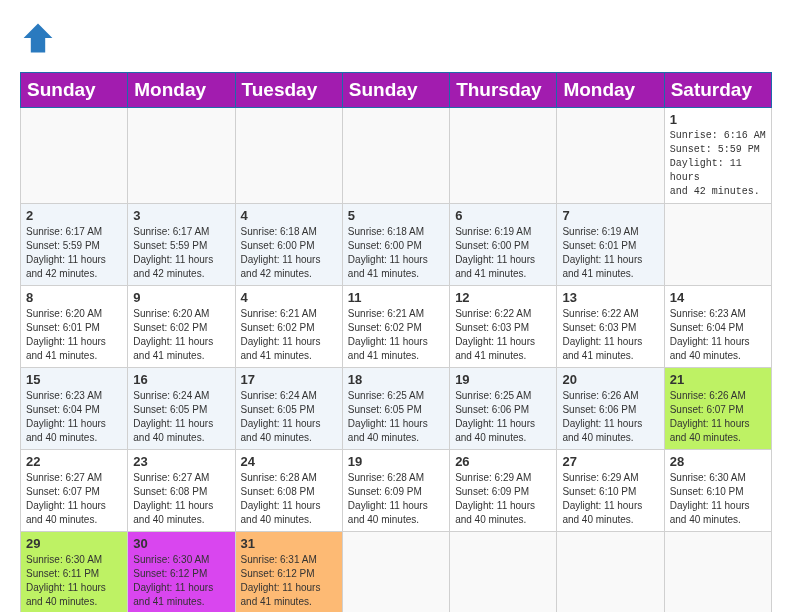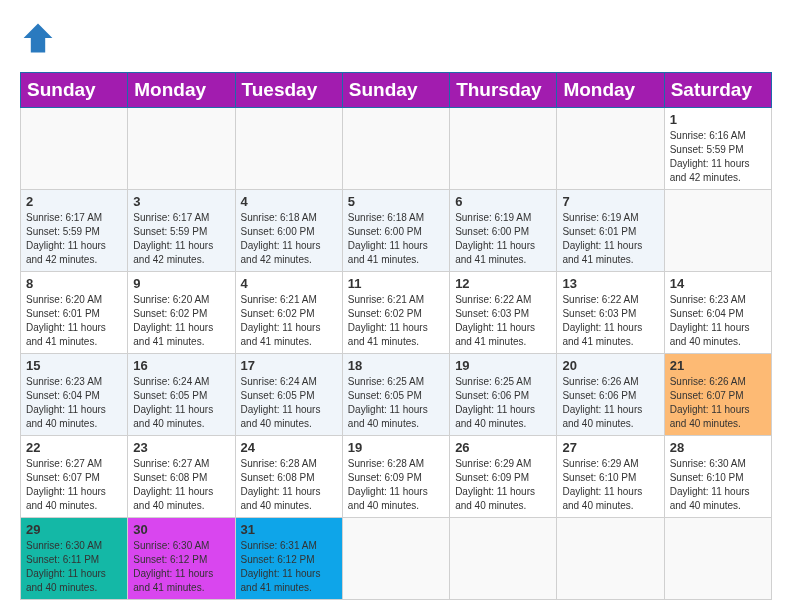--- a/index.html
+++ b/index.html
@@ -128,21 +128,21 @@
   <tbody id="calendar-body">
   <tr>
         <td class="empty-cell"></td>
         <td class="empty-cell"></td>
         <td class="empty-cell"></td>
         <td class="empty-cell"></td>
         <td class="empty-cell"></td>
         <td class="empty-cell"></td>
         <td>
           <span class="day-num">1</span>
-          <div class="day-info" style="white-space: pre-line;">Sunrise: 6:16 AM
+          <div class="day-info" style="white-space: pre-line; font-family: Liberation Mono, monospace;">Sunrise: 6:16 AM
 Sunset: 5:59 PM
 Daylight: 11 hours
 and 42 minutes.</div>
         </td>
       </tr>
       <tr>
         <td style="background: rgb(240, 245, 250);">
           <span class="day-num">2</span>
           <div class="day-info" style="white-space: pre-line;">Sunrise: 6:17 AM
 Sunset: 5:59 PM
@@ -273,21 +273,21 @@
 Daylight: 11 hours
 and 40 minutes.</div>
         </td>
         <td style="background: rgb(240, 245, 250);">
           <span class="day-num">20</span>
           <div class="day-info" style="white-space: pre-line;">Sunrise: 6:26 AM
 Sunset: 6:06 PM
 Daylight: 11 hours
 and 40 minutes.</div>
         </td>
-        <td style="background: #fdba74;">
+        <td style="background: #bef264;">
           <span class="day-num">21</span>
           <div class="day-info" style="white-space: pre-line;">Sunrise: 6:26 AM
 Sunset: 6:07 PM
 Daylight: 11 hours
 and 40 minutes.</div>
         </td>
       </tr>
       <tr>
         <td>
           <span class="day-num">22</span>
@@ -333,35 +333,35 @@
         </td>
         <td>
           <span class="day-num">28</span>
           <div class="day-info" style="white-space: pre-line;">Sunrise: 6:30 AM
 Sunset: 6:10 PM
 Daylight: 11 hours
 and 40 minutes.</div>
         </td>
       </tr>
       <tr>
-        <td style="background: #14b8a6;">
+        <td style="background: #bef264;">
           <span class="day-num">29</span>
           <div class="day-info" style="white-space: pre-line;">Sunrise: 6:30 AM
 Sunset: 6:11 PM
 Daylight: 11 hours
 and 40 minutes.</div>
         </td>
         <td style="background: #d946ef;">
           <span class="day-num">30</span>
           <div class="day-info" style="white-space: pre-line;">Sunrise: 6:30 AM
 Sunset: 6:12 PM
 Daylight: 11 hours
 and 41 minutes.</div>
         </td>
-        <td style="background: #0ea5e9; margin-top: 24px;">
+        <td style="background: #fdba74; margin-top: 24px;">
           <span class="day-num">31</span>
           <div class="day-info" style="white-space: pre-line;">Sunrise: 6:31 AM
 Sunset: 6:12 PM
 Daylight: 11 hours
 and 41 minutes.</div>
         </td>
         <td class="empty-cell" style="background: rgb(245, 248, 251);"></td>
         <td class="empty-cell" style="background: rgb(245, 248, 251);"></td>
         <td class="empty-cell" style="background: rgb(245, 248, 251);"></td>
         <td class="empty-cell" style="background: rgb(245, 248, 251);"></td>

